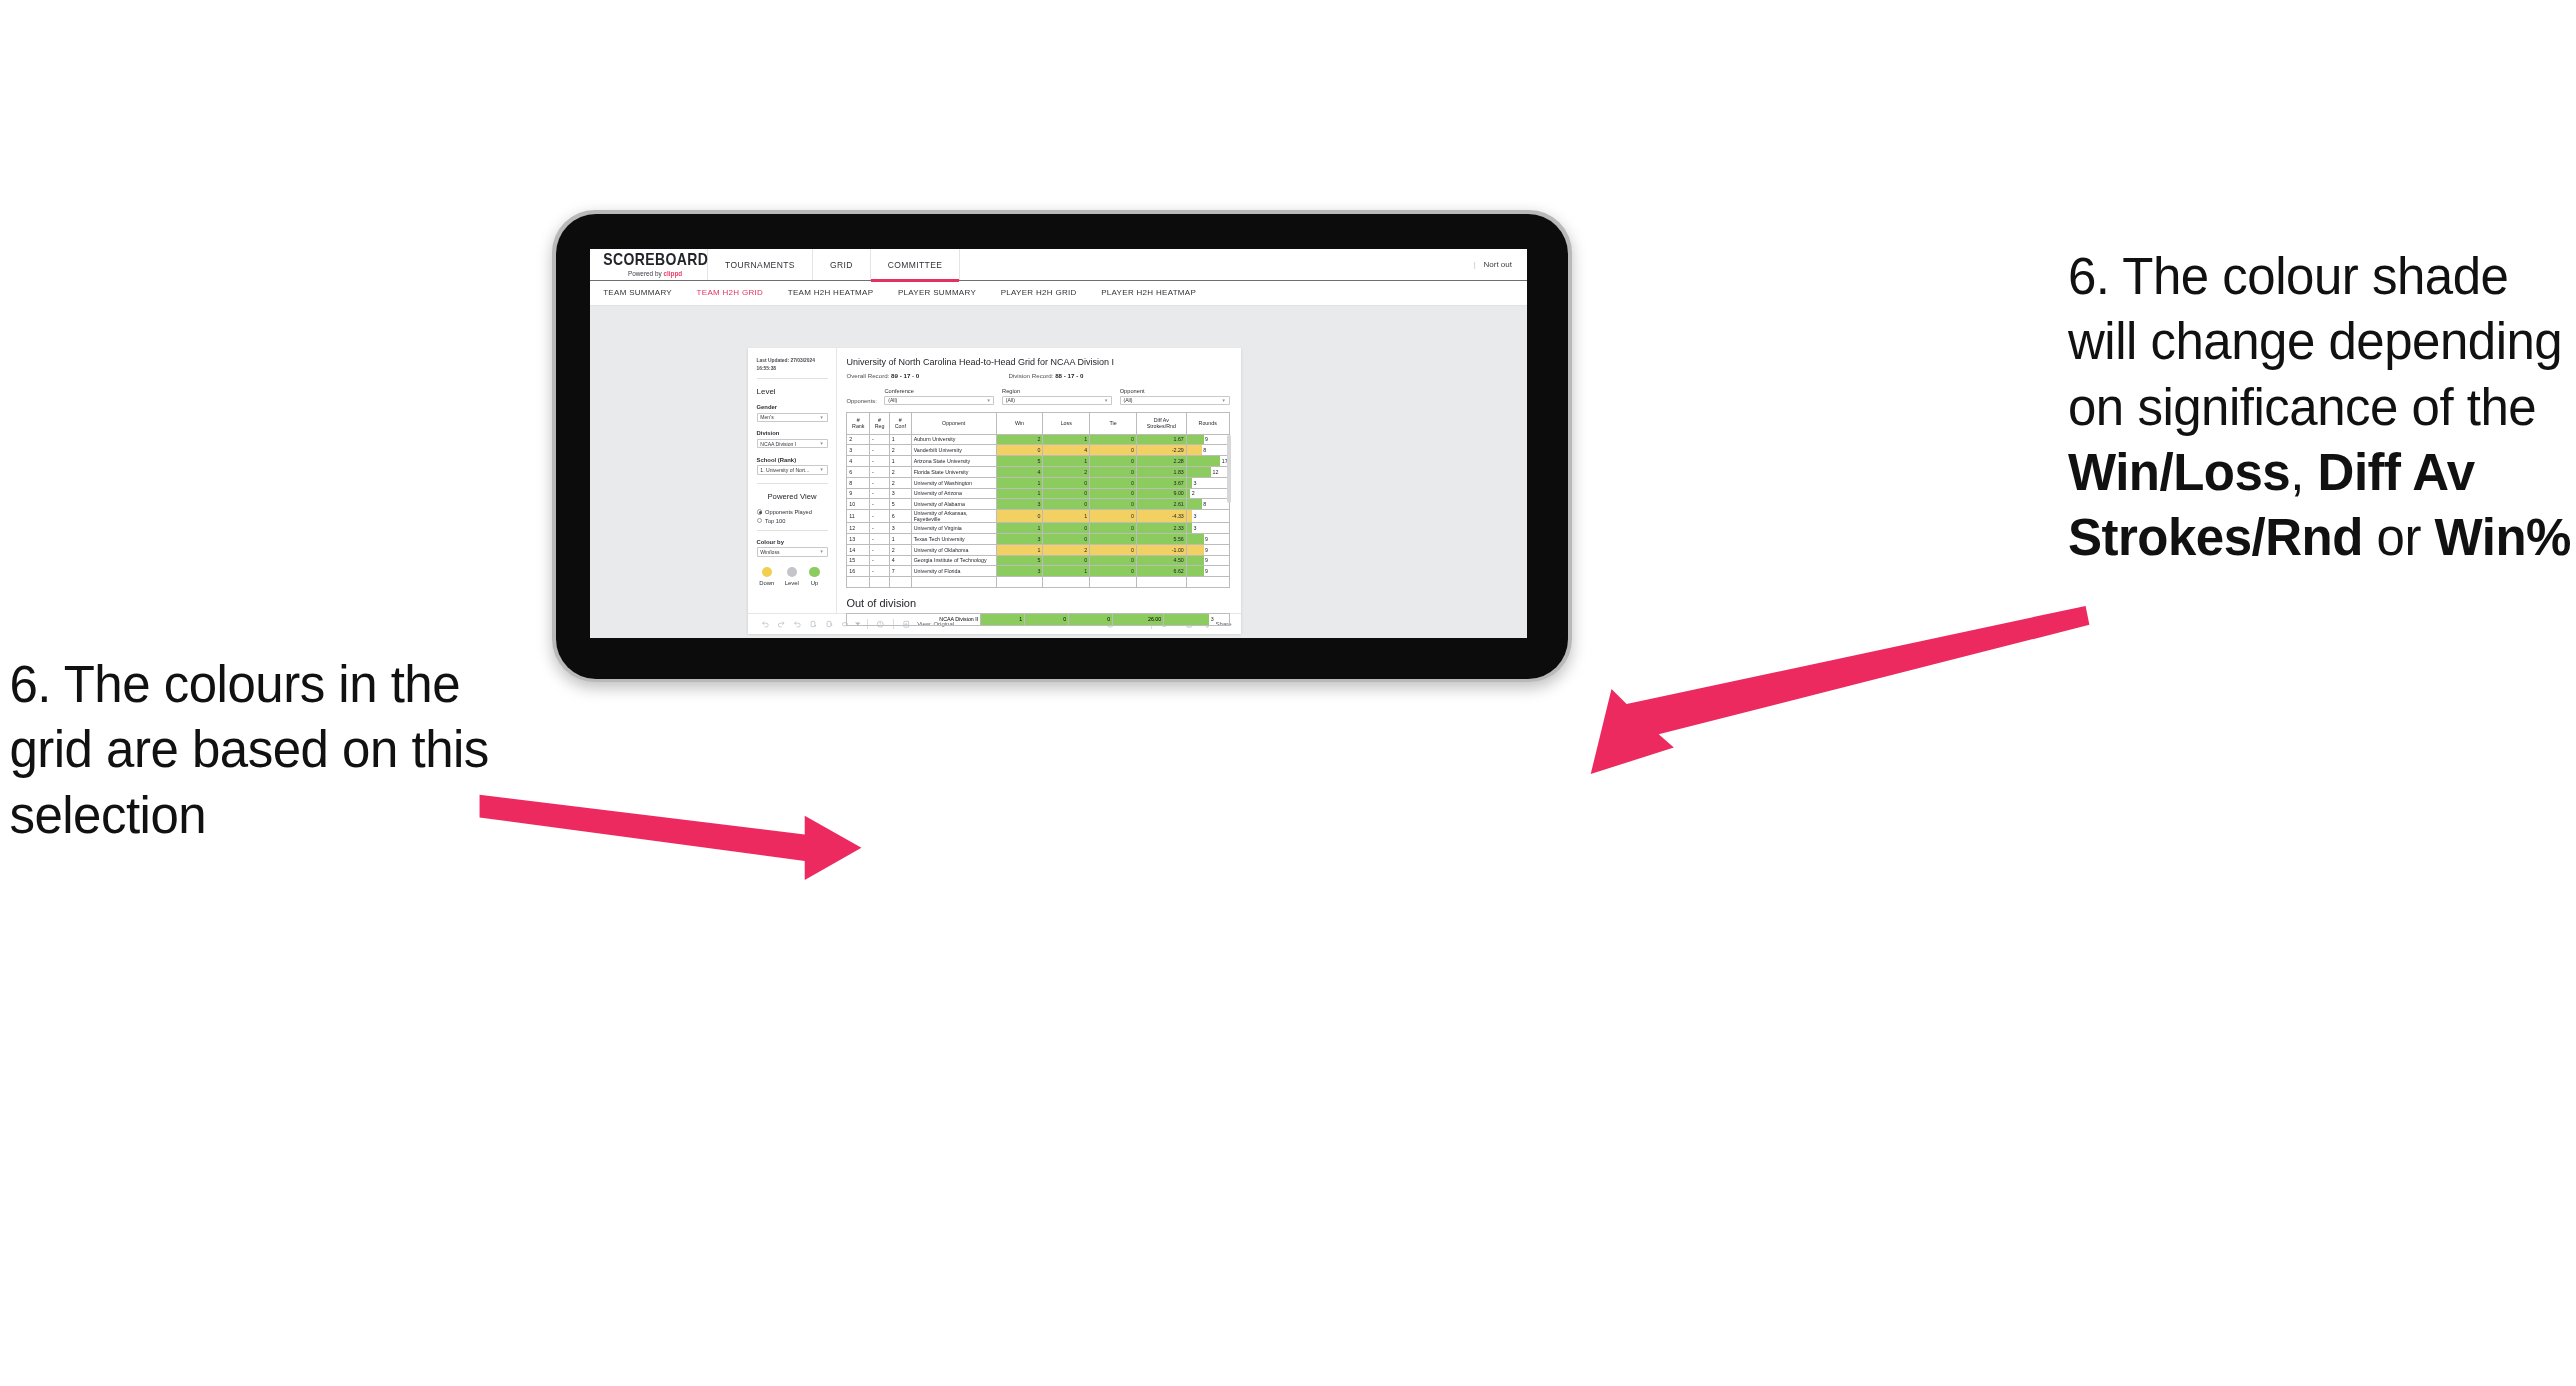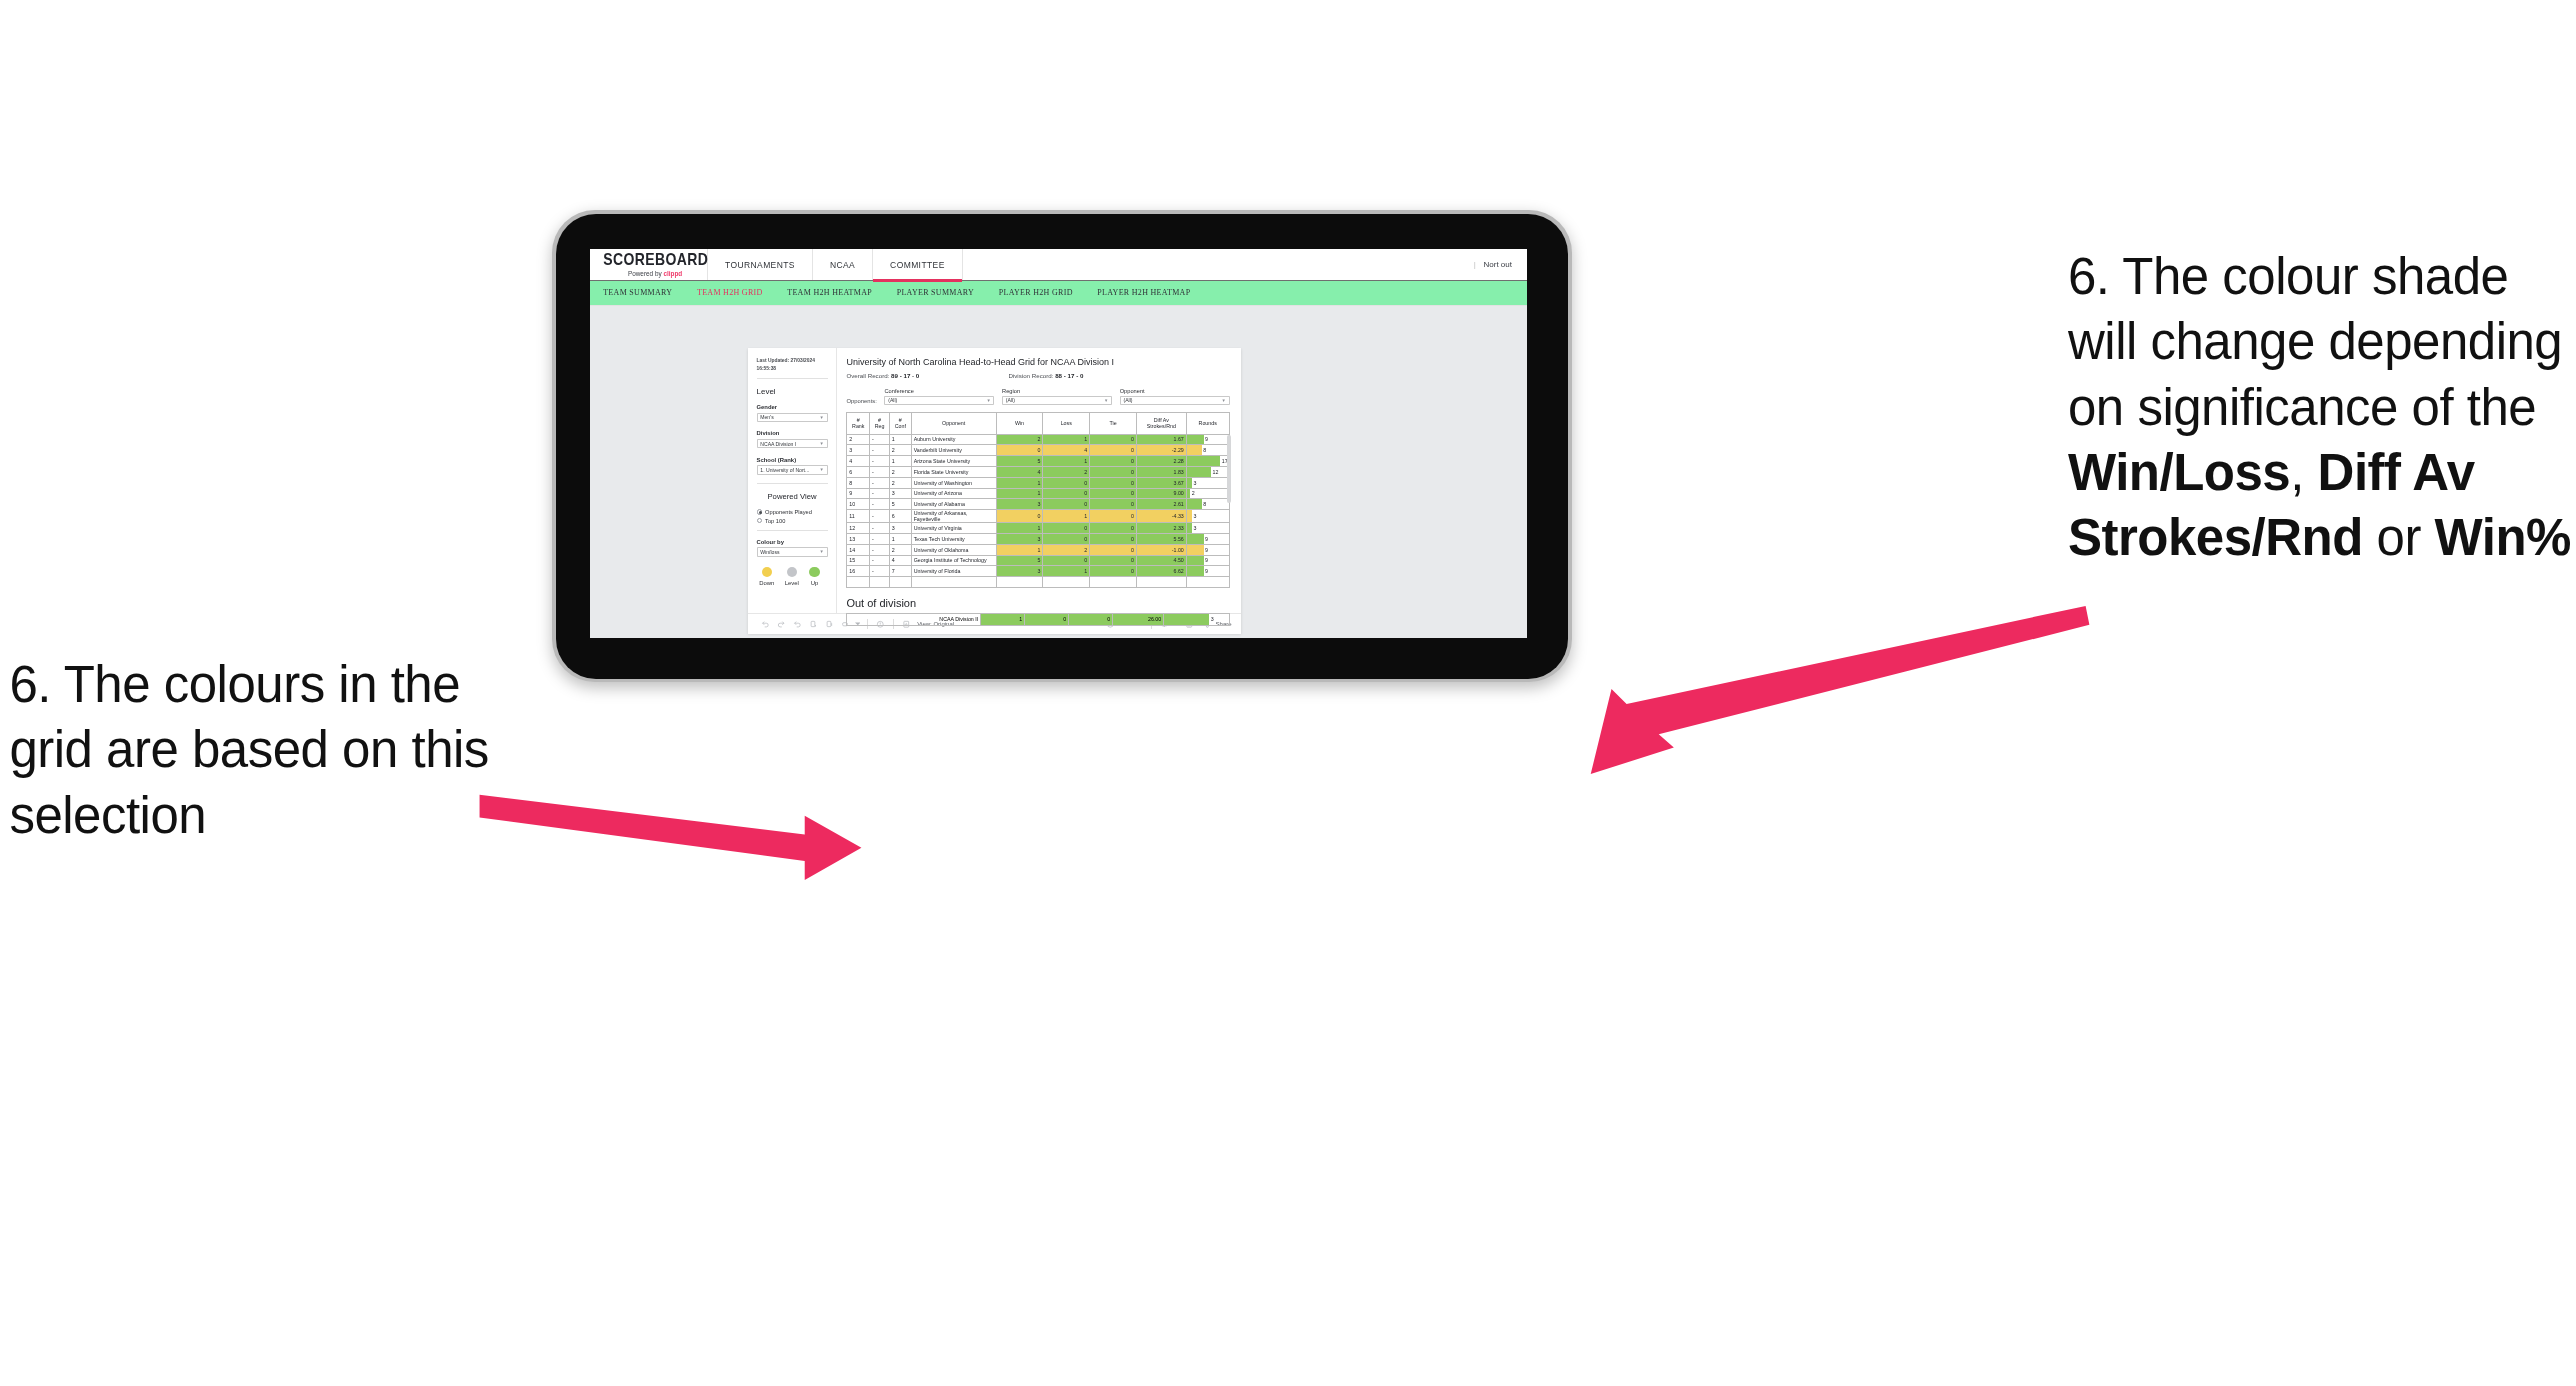--- a/index.html
+++ b/index.html
@@ -66,22 +66,22 @@
   .topnav-item.active:after{
     content:"";position:absolute;left:0;right:0;bottom:-1.9px;height:2.8px;background:#e4315f;
   }
   .topbar-right{
     margin-left:auto;display:flex;align-items:center;padding-right:15px;
     font-size:8px;color:#3a3d44;gap:7.6px;
   }
   .topbar-sep{color:#bdbdbd;}
 
   .app-subnav{
-    height:23.6px;background:#86efac;display:flex;align-items:center;
-    padding-left:13.2px;gap:24.6px;border-bottom:0.9px solid #e2e2e2;font-family:Liberation Serif, serif;
+    height:23.6px;background:#ffffff;display:flex;align-items:center;
+    padding-left:13.2px;gap:24.6px;border-bottom:0.9px solid #e2e2e2;
   }
   .subnav-item{font-size:8px;letter-spacing:0.3px;color:#2f3237;cursor:pointer;white-space:nowrap;}
   .subnav-item.active{color:#e4315f;}
 
   .app-canvas{
     position:absolute;left:0;top:57px;right:0;bottom:0;background:#e8eaec;
   }
 
   
   .viz{
@@ -189,21 +189,21 @@
   <div class="tablet-body"></div>
   <div class="tablet-screen">
 
     <div class="app-topbar">
       <div class="brand">
         <div class="brand-title">SCOREBOARD</div>
         <div class="brand-sub"><span>Powered by </span><span class="clippd">clippd</span></div>
       </div>
       <div class="topnav">
         <div class="topnav-item">TOURNAMENTS</div>
-        <div class="topnav-item">NCAA</div>
+        <div class="topnav-item">GRID</div>
         <div class="topnav-item active">COMMITTEE</div>
       </div>
       <div class="topbar-right">
         <span class="topbar-sep">|</span>
         <span>Nort out</span>
       </div>
     </div>
 
     <div class="app-subnav">
       <div class="subnav-item">TEAM SUMMARY</div>

